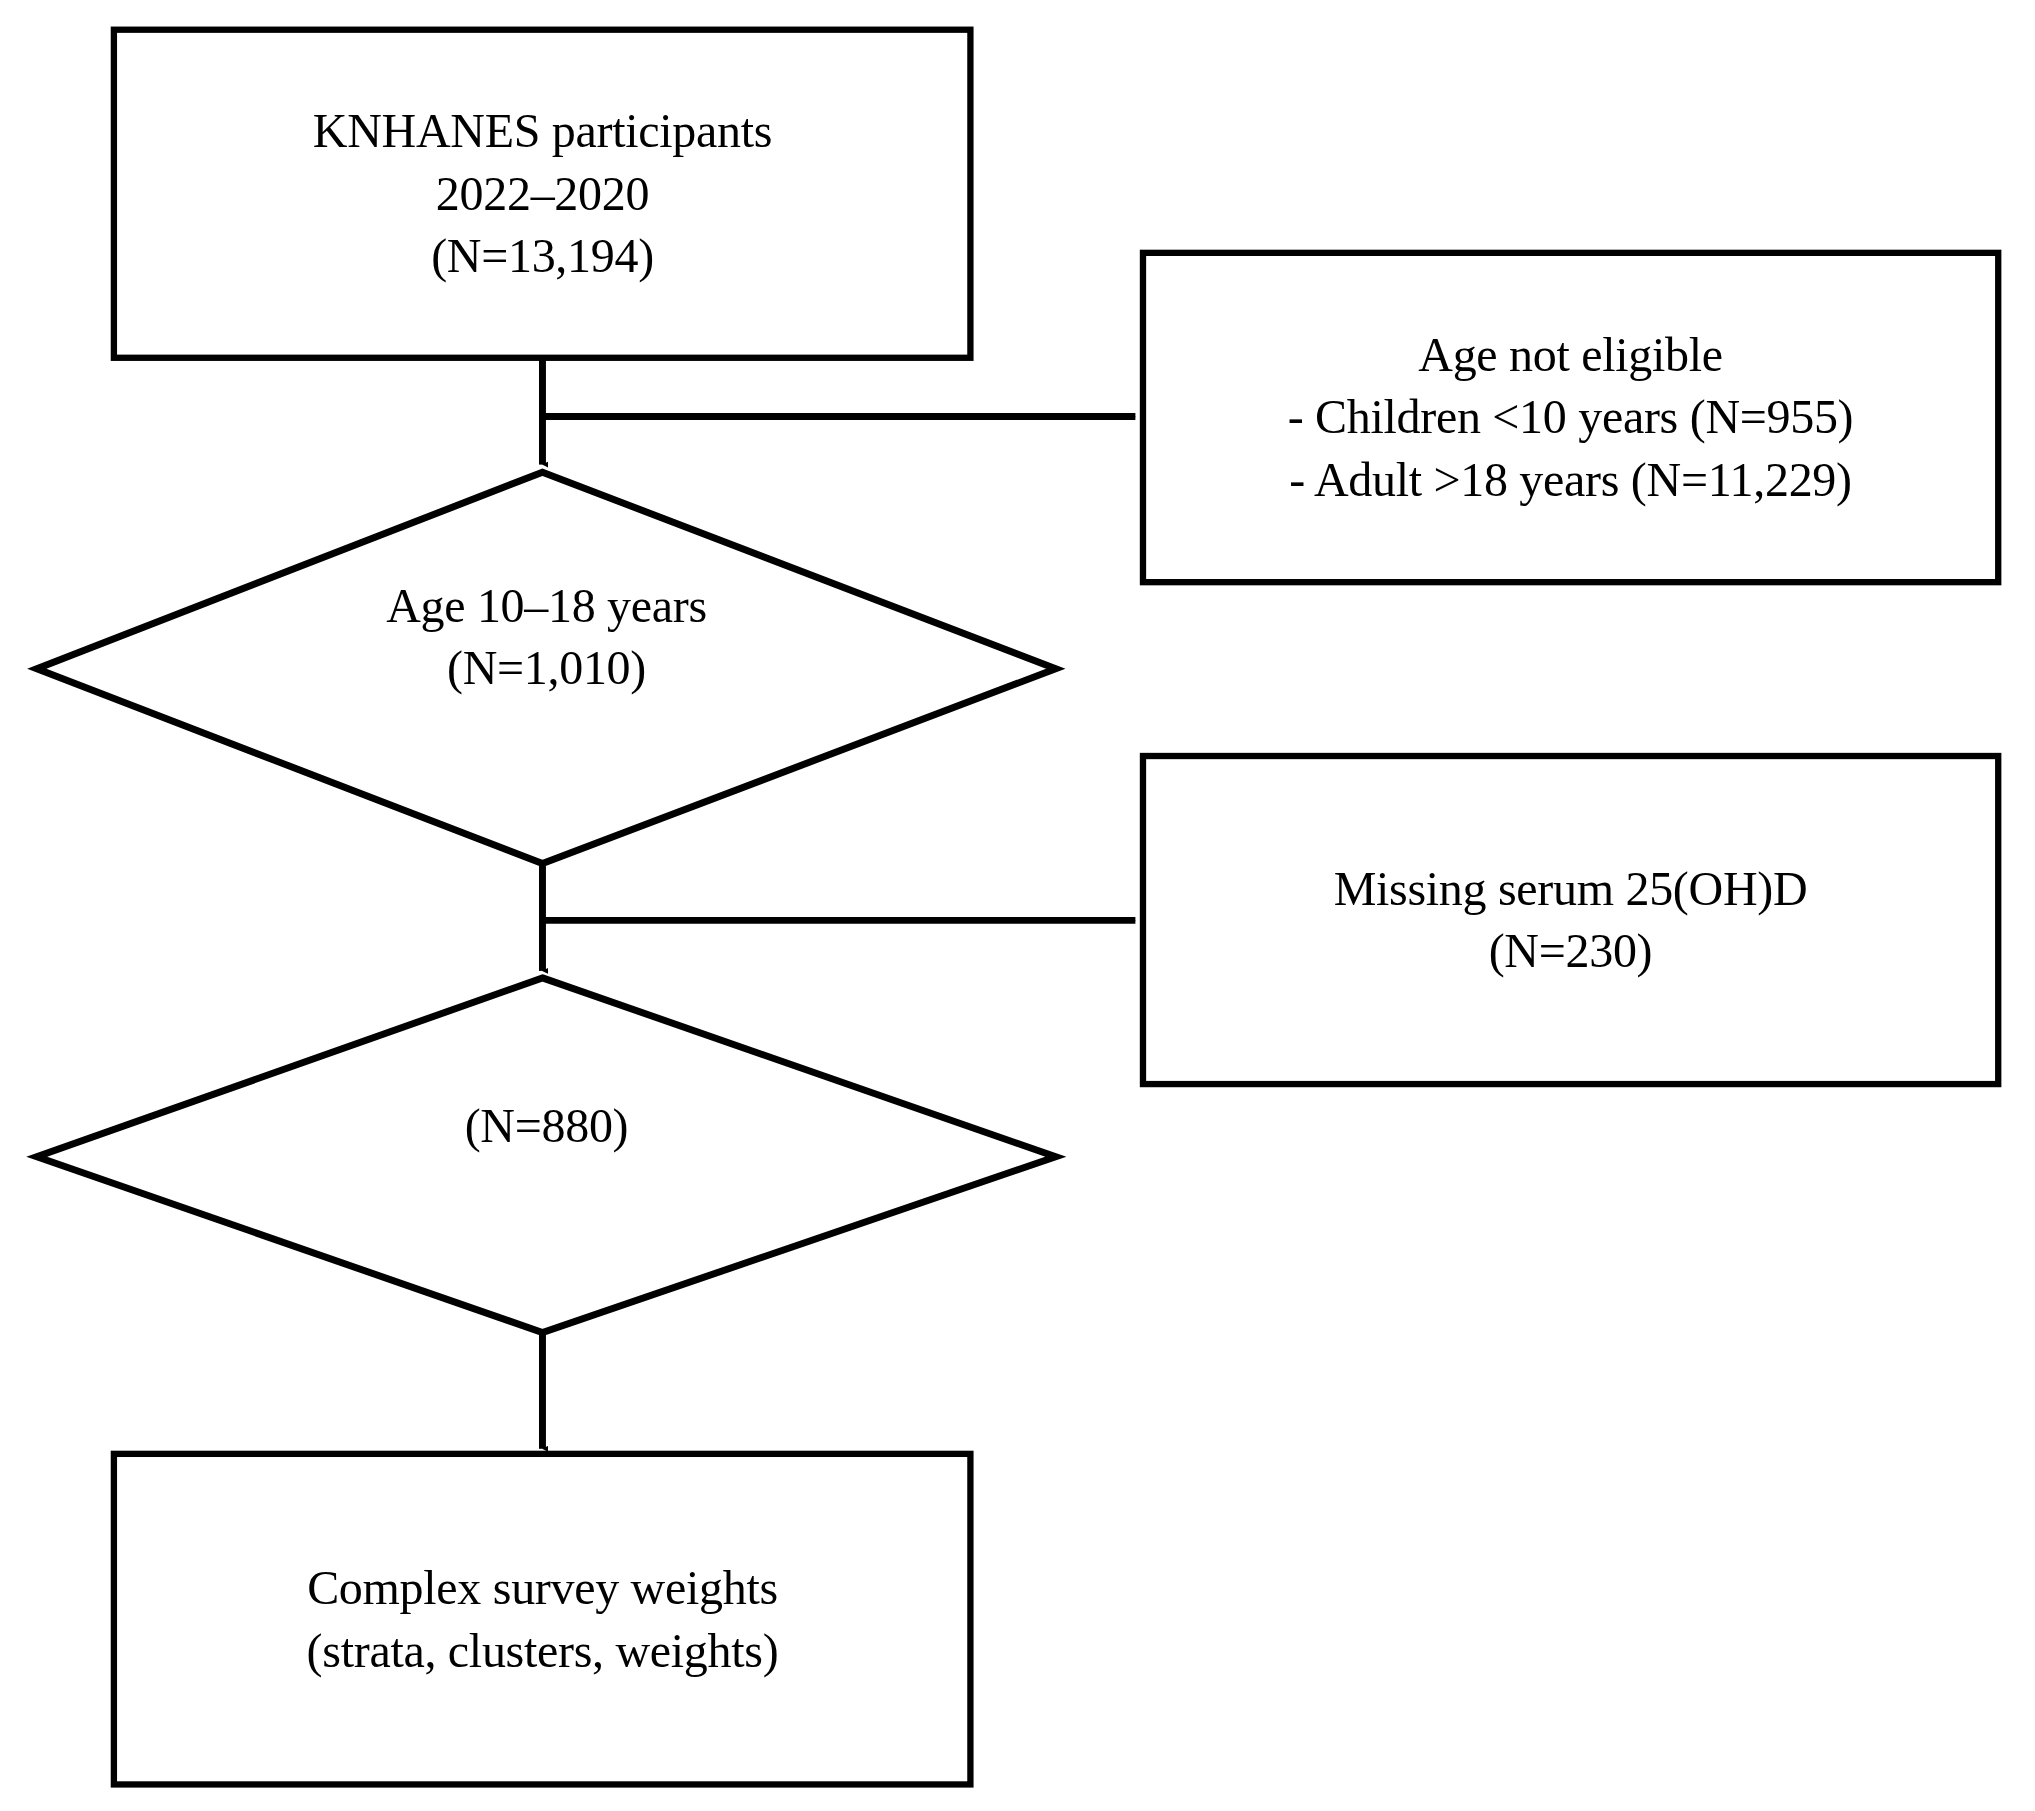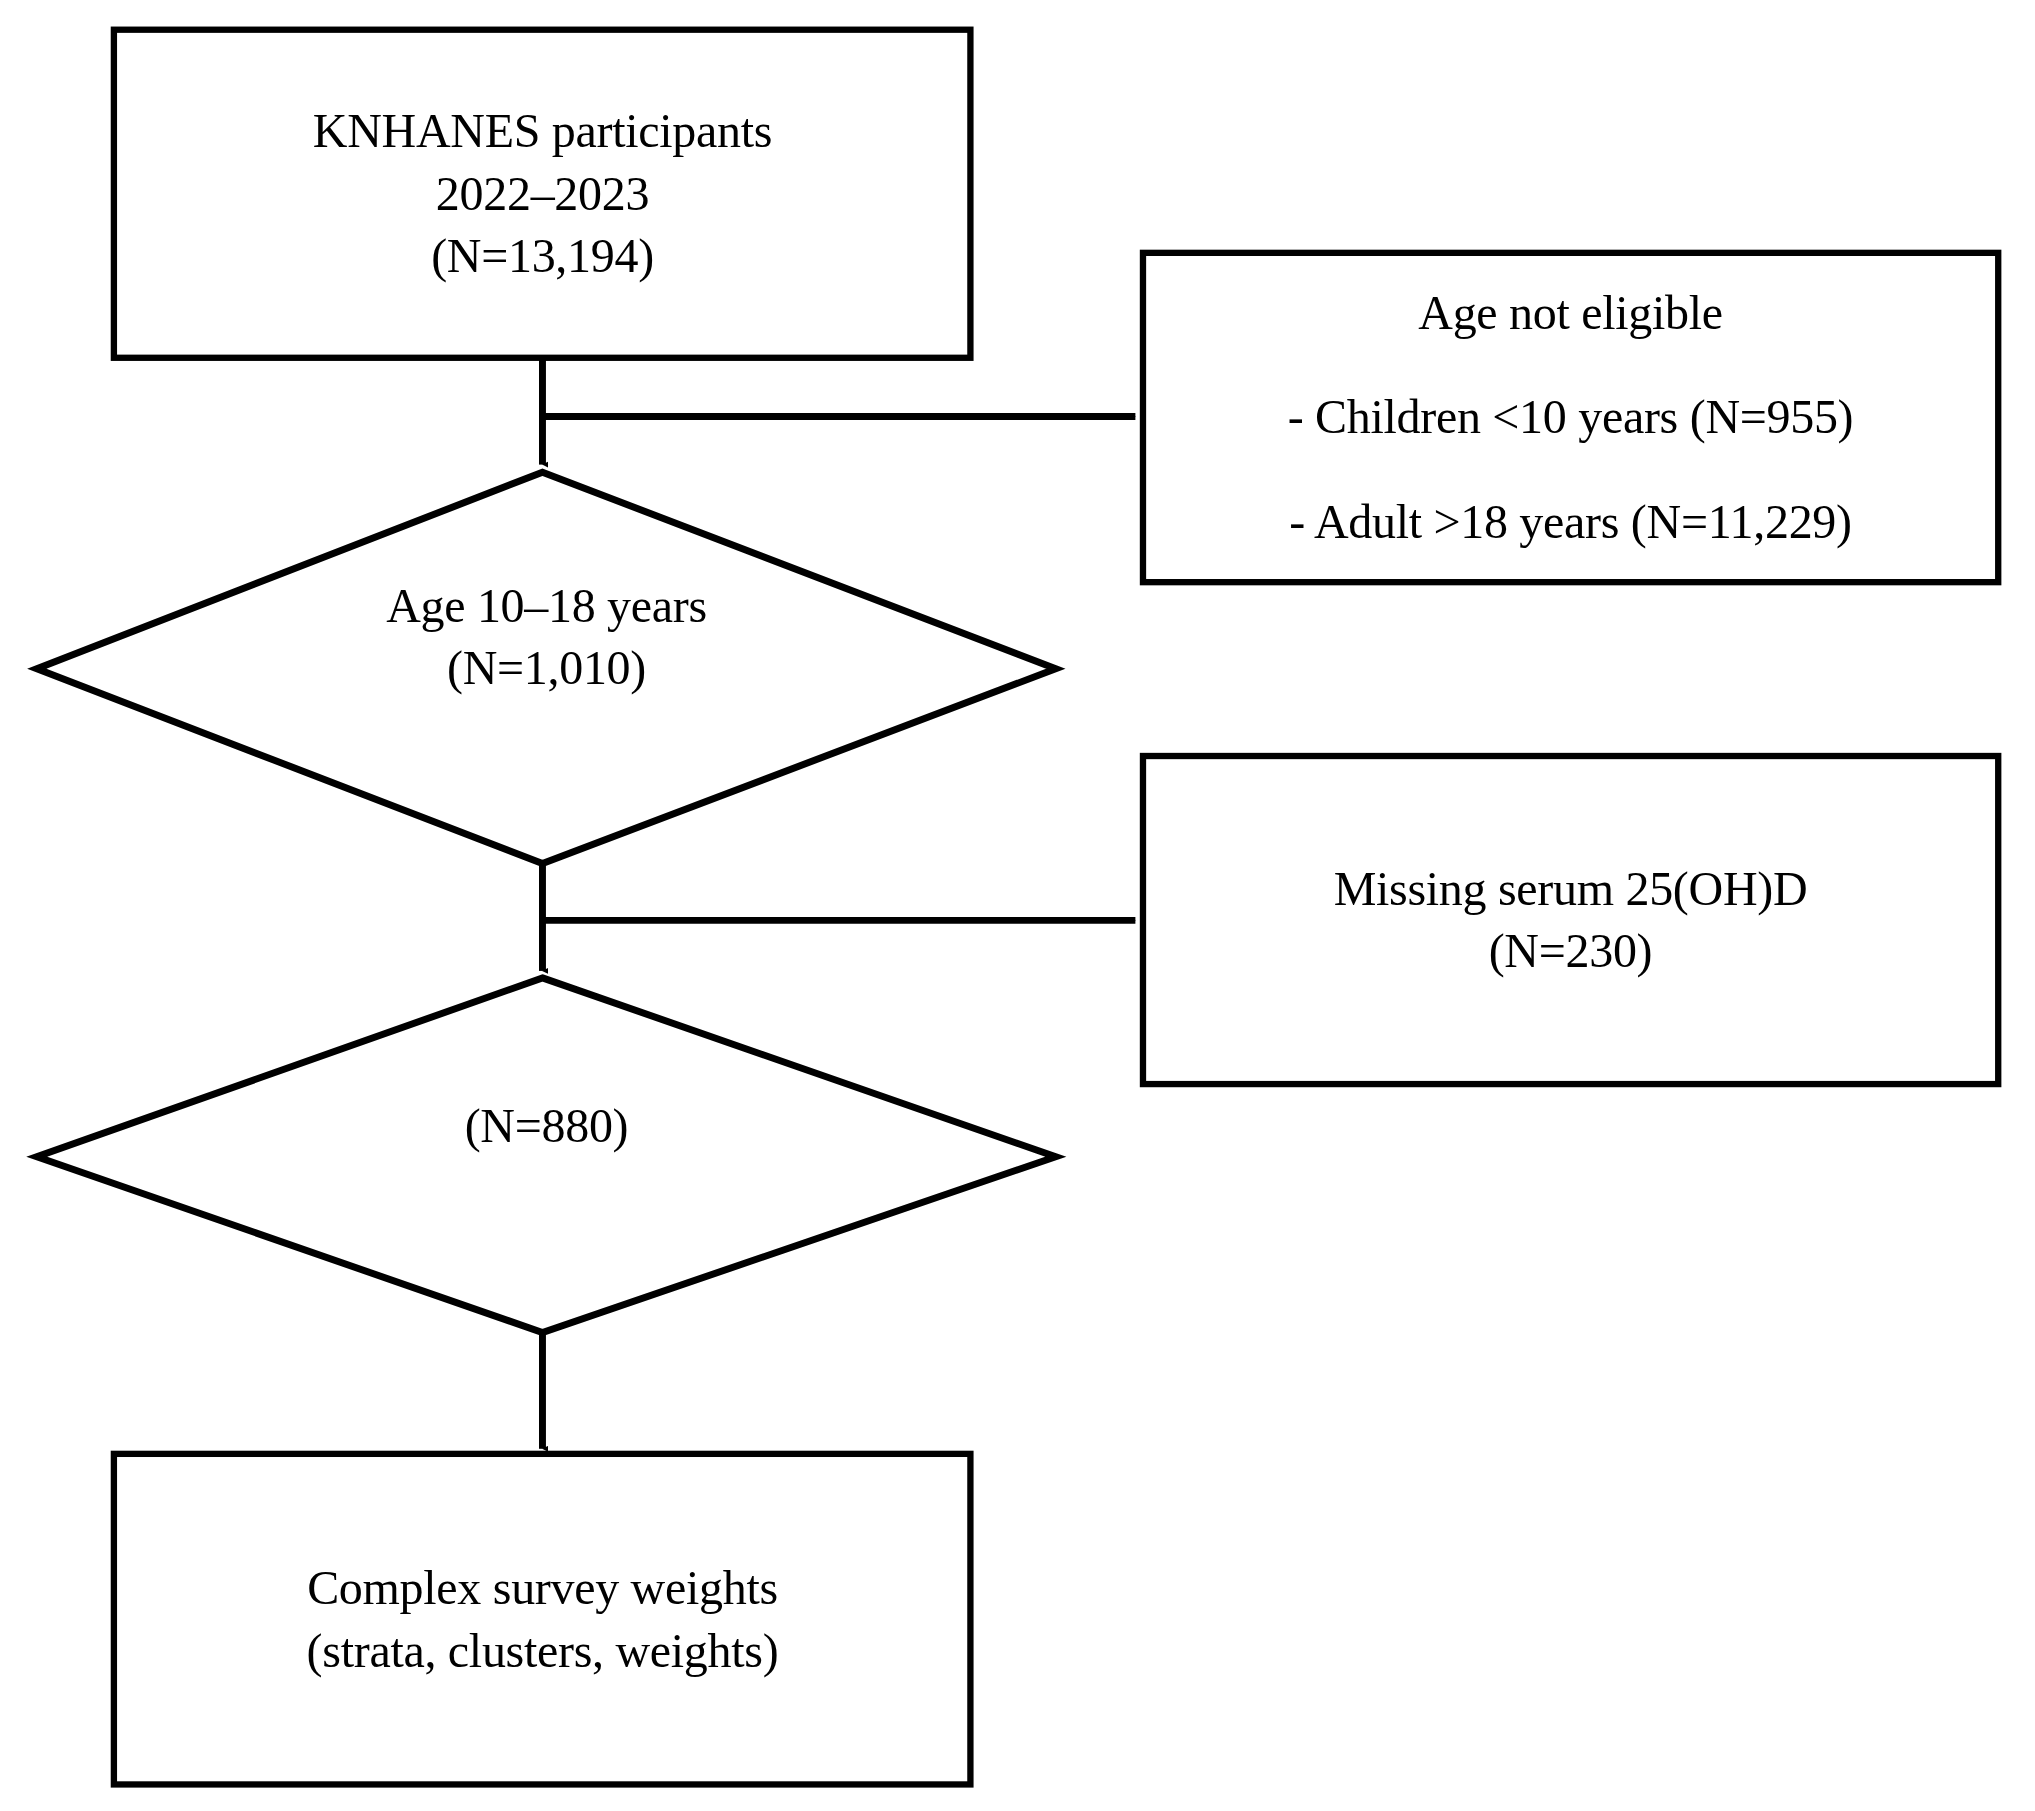--- a/index.html
+++ b/index.html
@@ -80,25 +80,25 @@
 
     <line x1="858" y1="1366" x2="858" y2="1536" stroke="#000000" stroke-width="11" marker-end="url(#arrowhead-down)"></line>
 
     <line x1="858" y1="1456" x2="1796" y2="1456" stroke="#000000" stroke-width="11" marker-end="url(#arrowhead-right)"></line>
 
     <line x1="858" y1="2108" x2="858" y2="2292" stroke="#000000" stroke-width="11" marker-end="url(#arrowhead-down)"></line>
   </svg>
 
   <div class="node-text" style="left:114px; top:30px; width:857px; height:328px;">
     <span class="line">KNHANES participants</span>
-    <span class="line">2022–2023</span>
+    <span class="line">2022–2020</span>
     <span class="line">(N=13,194)</span>
   </div>
 
-  <div class="node-text" style="left:1143px; top:253px; width:855px; height:329px;gap:42px;">
+  <div class="node-text" style="left:1143px; top:253px; width:855px; height:329px;">
     <span class="line">Age not eligible</span>
     <span class="line">- Children &lt;10 years (N=955)</span>
     <span class="line">- Adult &gt;18 years (N=11,229)</span>
   </div>
 
   <div class="node-text" style="left:37px; top:542px; width:1019px; height:190px;">
     <span class="line">Age 10–18 years</span>
     <span class="line">(N=1,010)</span>
   </div>
 

